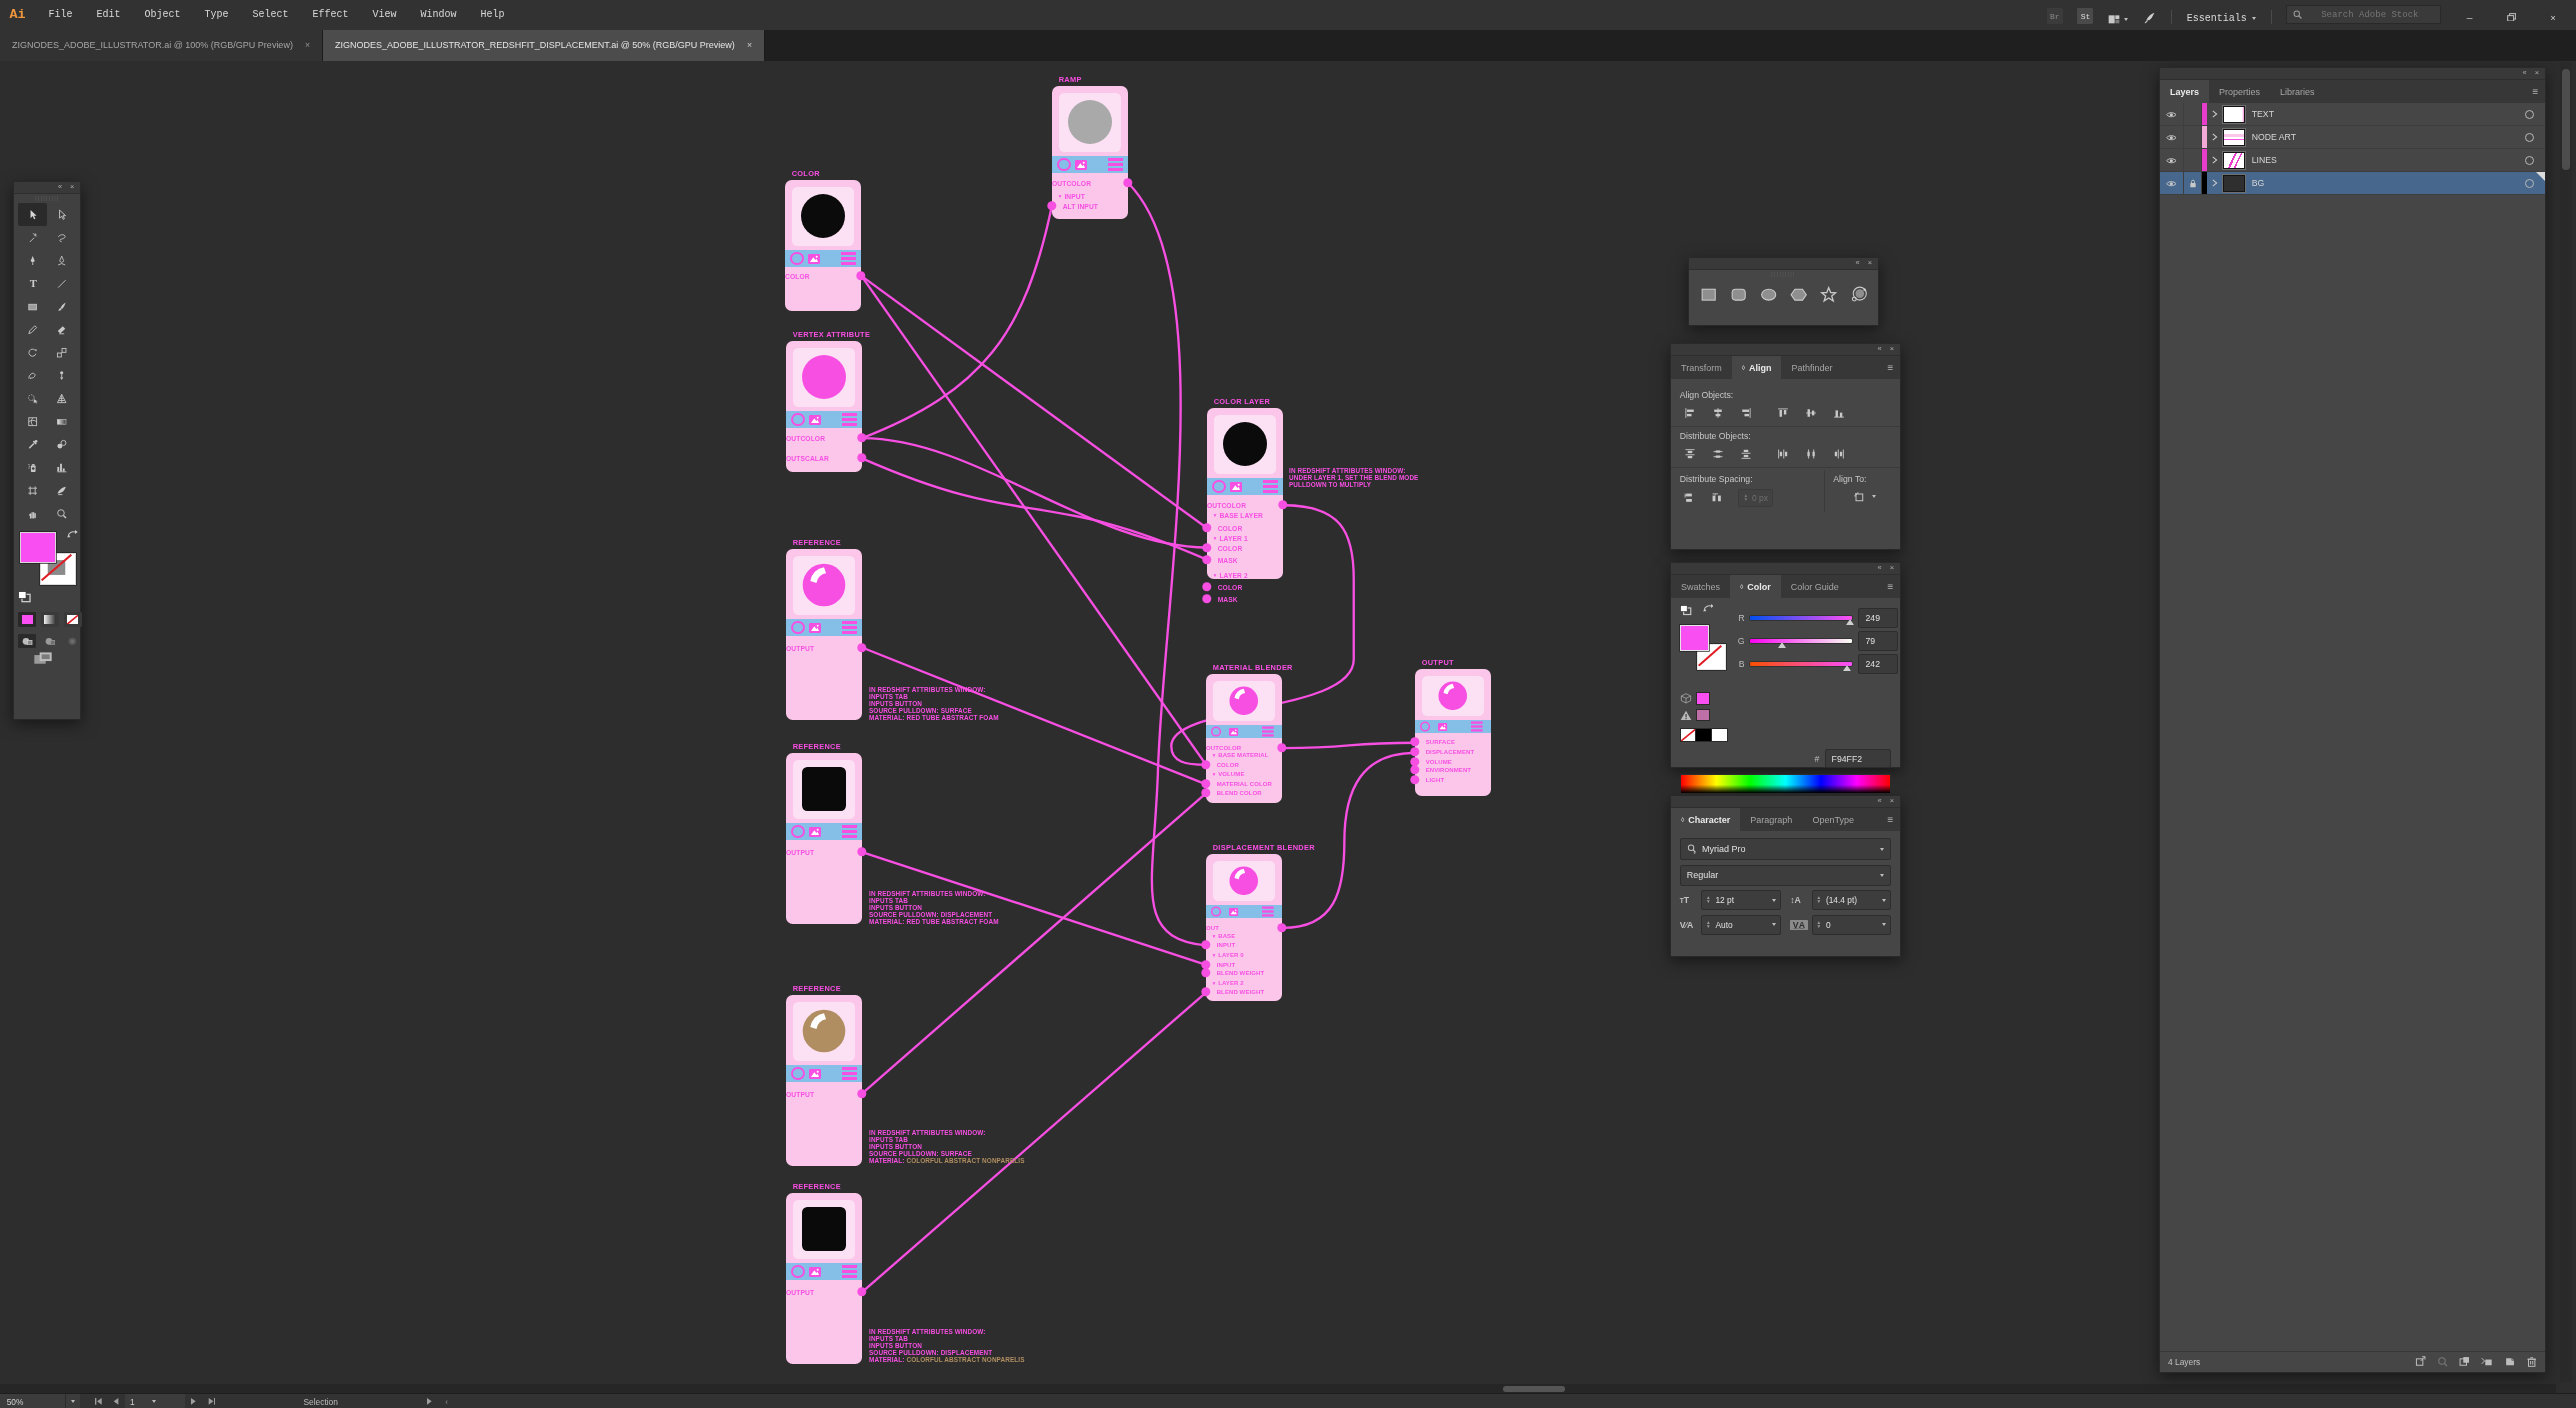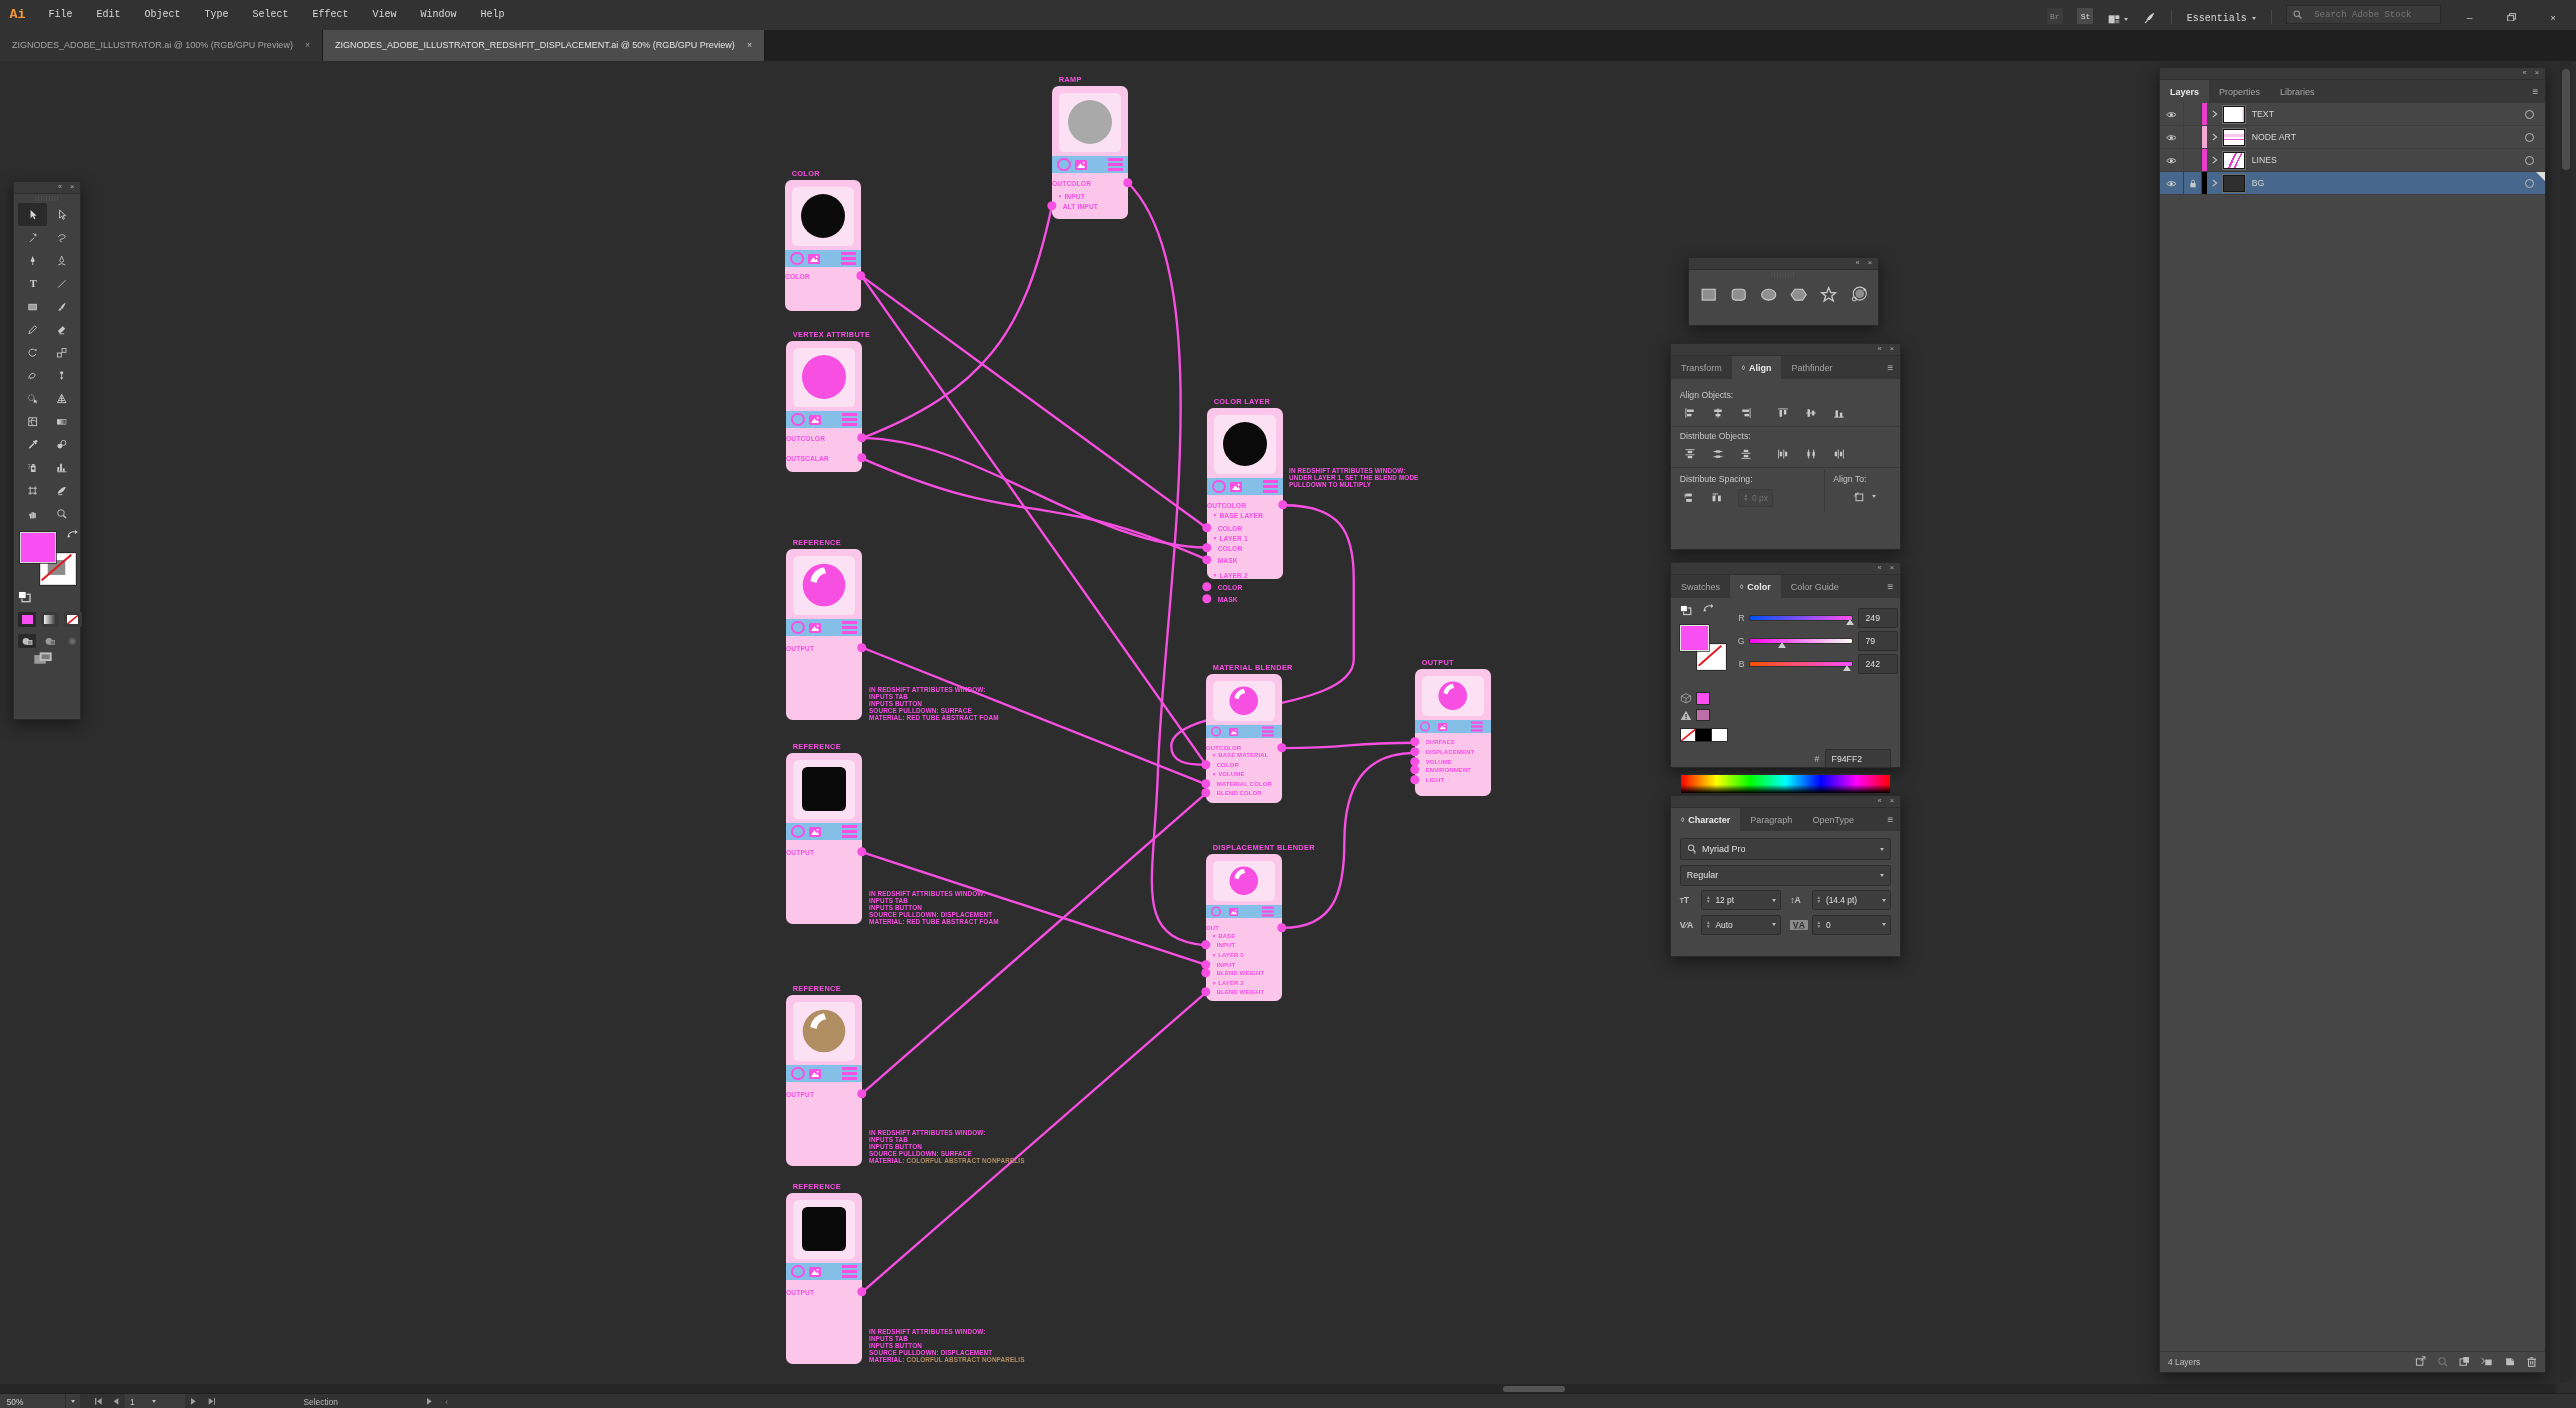--- a/index.html
+++ b/index.html
@@ -11,21 +11,21 @@
   #logo{color:#ef963c;font-weight:bold;font-size:13.4px;margin-right:23px;}
   #menus{display:flex;gap:24px;}
   .mitem{cursor:default;}
   .mb-right{margin-left:auto;display:flex;align-items:flex-end;gap:14.8px;}
   .badge{width:16px;height:16px;display:flex;align-items:center;justify-content:center;background:#4a4a4a;
      color:#ddd;font-size:8px;border-radius:1.3px;}
   .badge.dim{background:#3b3b3b;color:#8a8a8a;}
   .sep{width:0.7px;height:14.8px;background:#4a4a4a;}
   .chev{width:0;height:0;border-left:2.7px solid transparent;border-right:2.7px solid transparent;border-top:3.4px solid #bdbdbd;display:inline-block;}
   .searchbox{width:142px;height:17.4px;background:#3a3a3a;border:0.7px solid #292929;display:flex;align-items:center;
-     gap:10px;padding:0 5.4px;color:#9a9a9a;}
+     gap:17px;padding:0 5.4px;color:#9a9a9a;}
   .searchbox input{background:transparent;border:none;outline:none;color:#9a9a9a;font-size:9px;width:107px;font-family:inherit;}
   .wbtn{width:27px;text-align:center;color:#cfcfcf;font-size:9.4px;}
   #tabbar{position:absolute;top:29.5px;left:0;right:0;height:31px;background:#1f1f1f;display:flex;z-index:50;}
   .dtab{display:flex;align-items:center;gap:12px;padding:0 12px;background:#323232;color:#a5a5a5;
      font-size:9px;border-right:0.7px solid #1b1b1b;height:100%;}
   .dtab.active{background:#4c4c4c;color:#e4e4e4;}
   .dtab .tx{font-size:8.7px;opacity:.85;}
   
   #canvas{position:absolute;inset:0;z-index:1;}
   #edges{position:absolute;left:0;top:0;z-index:1;pointer-events:none;}

